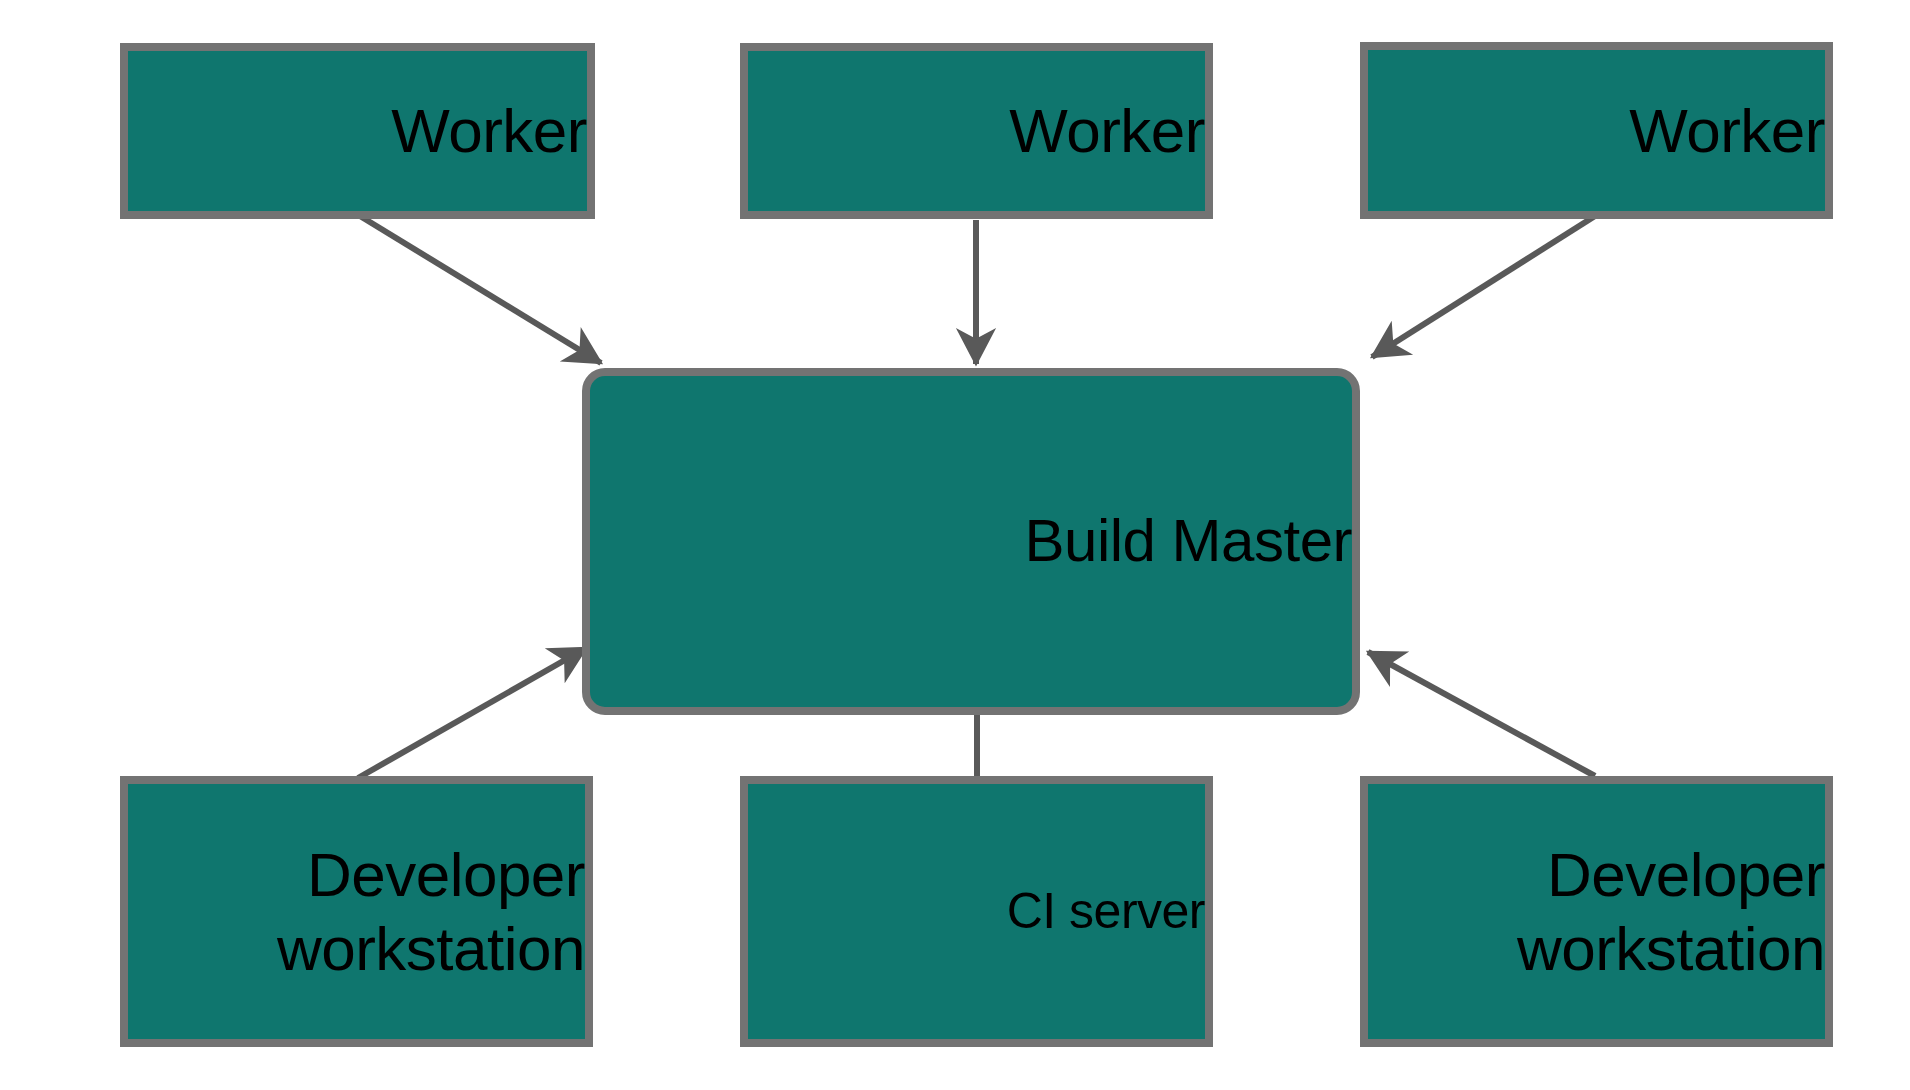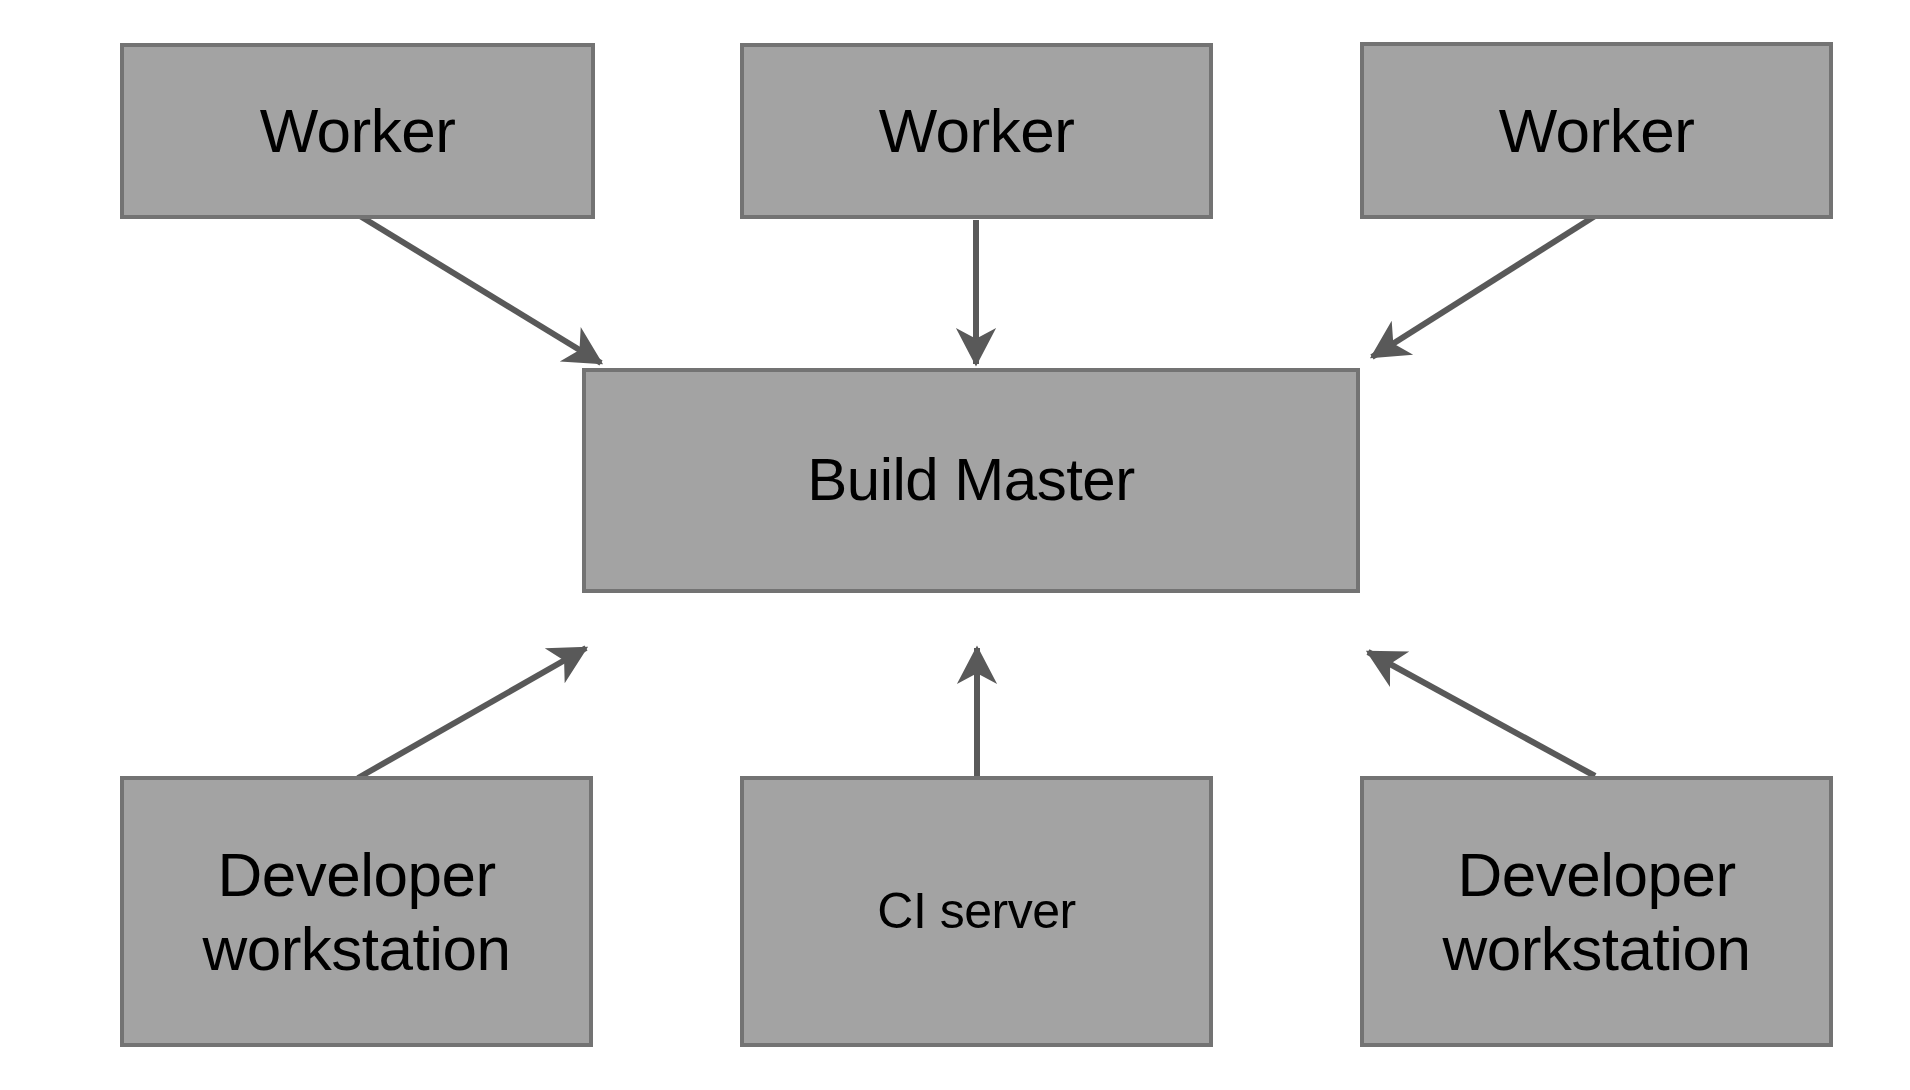--- a/index.html
+++ b/index.html
@@ -14,43 +14,43 @@
   #canvas {
     position: relative;
     width: 1910px;
     height: 1090px;
     background: #ffffff;
     overflow: hidden;
   }
   .node {
     position: absolute;
     box-sizing: border-box;
-    background: #a3a3a3;
-    border: 4px solid #737373;
+    background: #0f766e;
+    border: 8px solid #737373;
     display: flex;
     align-items: center;
     justify-content: center;
-    text-align: center;
+    text-align: right;
     color: #000000;
     font-family: "Liberation Sans", sans-serif;
     font-weight: 400;
     line-height: 1.18;
     letter-spacing: -0.5px;
     -webkit-font-smoothing: antialiased;
   }
   .node-label {
     display: block;
     width: 100%;
     white-space: pre-line;
   }
   
   #node-worker-1   { left: 120px; top: 43px;  width: 475px; height: 176px; font-size: 62px; }
   #node-worker-2   { left: 740px; top: 43px;  width: 473px; height: 176px; font-size: 62px; }
   #node-worker-3   { left: 1360px; top: 42px; width: 473px; height: 177px; font-size: 62px; }
-  #node-build-master { left: 582px; top: 368px; width: 778px; height: 225px; font-size: 60px; }
+  #node-build-master { left: 582px; top: 368px; width: 778px; height: 347px; font-size: 60px; border-radius: 23px; }
   #node-dev-ws-left  { left: 120px; top: 776px; width: 473px; height: 271px; font-size: 62px; }
   #node-ci-server    { left: 740px; top: 776px; width: 473px; height: 271px; font-size: 50px; }
   #node-dev-ws-right { left: 1360px; top: 776px; width: 473px; height: 271px; font-size: 62px; }
 
   #edges {
     position: absolute;
     left: 0;
     top: 0;
     width: 1910px;
     height: 1090px;

